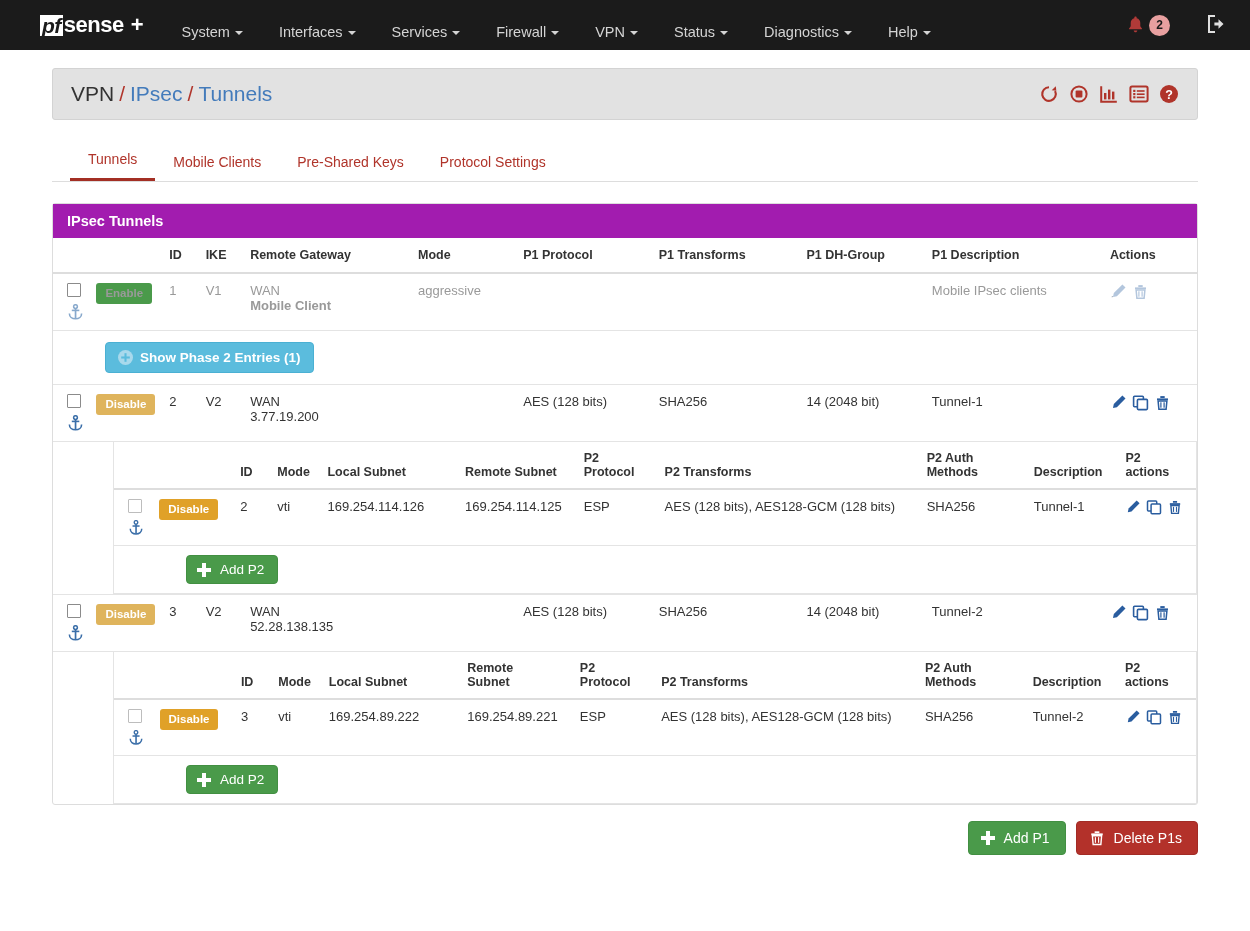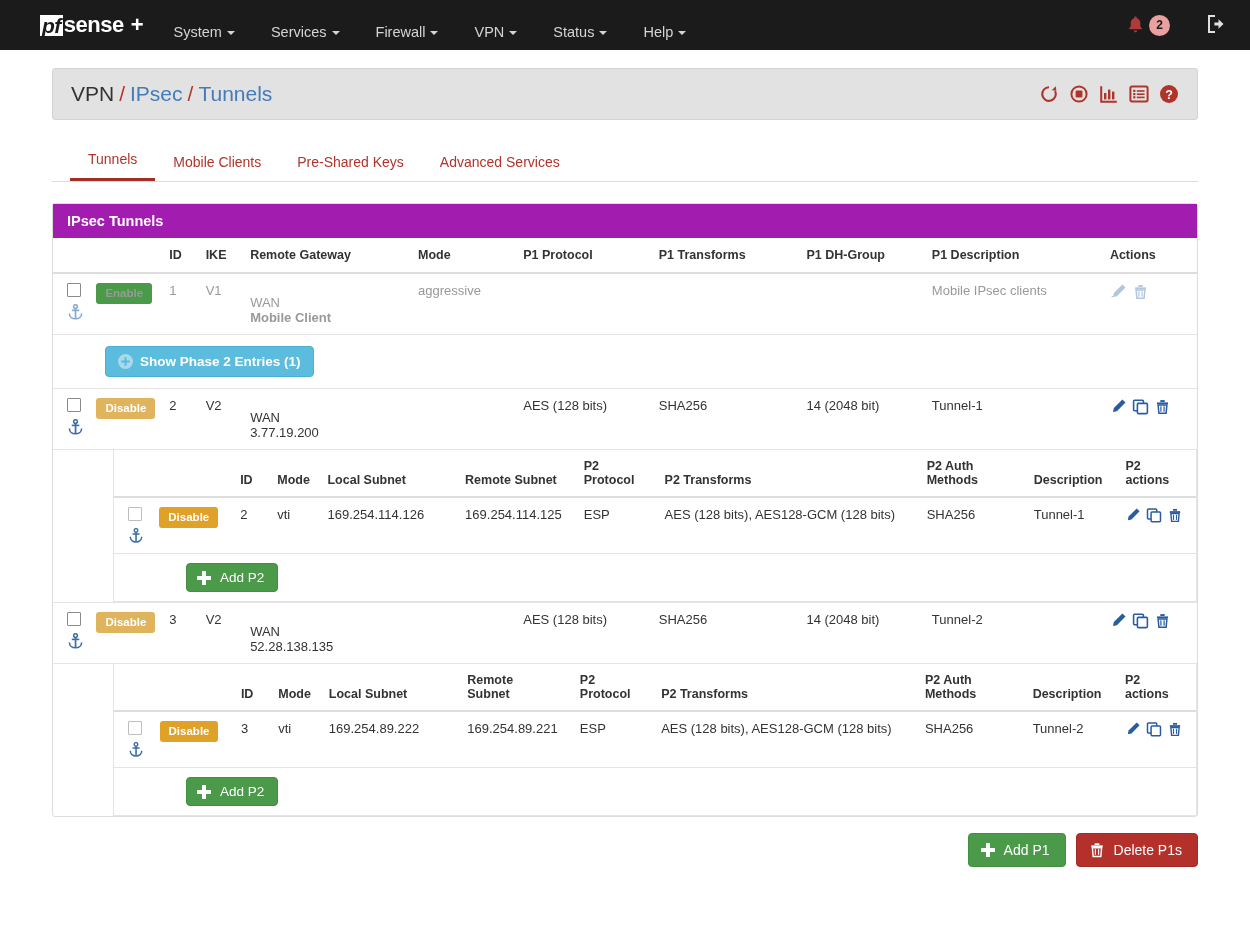--- a/index.html
+++ b/index.html
@@ -17,21 +17,21 @@
   .navbar {
     height: 50px;
     background: #1b1b1b;
     display: flex;
     align-items: center;
     padding: 0 22px 0 40px;
     position: relative;
   }
   .brand {
     display: flex; align-items: center;
-    margin-right: 12px;
+    margin-right: 20px;
     height: 100%;
   }
   .brand-logo {
     display: inline-flex; align-items: center;
     font-size: 22px; font-weight: bold; color: #fff;
     letter-spacing: -0.5px;
   }
   .brand-pf {
     display: inline-block;
     background: #fff; color: #1b1b1b;
@@ -195,21 +195,21 @@
     color: #fff;
     padding: 4px 9px;
     border-radius: 3px;
     cursor: pointer;
     line-height: 1.15;
   }
   .badge.enable  { background: #4a9a4a; }
   .badge.disable { background: #e0a128; }
   .badge.disable-muted { background: #dfb45c; }
 
-  .gw-name { display:block;margin-top:12px; }
+  .gw-name { display:block; }
   .gw-sub { display:block; font-weight: bold; color: #555; }
   .gw-ip  { display:block; }
 
   .acts { display: flex; align-items: flex-start; gap: 5px; }
   .acts svg { cursor: pointer; display:block; }
 
   
   .showp2-cell { padding: 11px 6px 11px 52px !important; }
   .btn-info {
     display: inline-flex; align-items: center; gap: 7px;
@@ -301,24 +301,26 @@
   <div class="brand">
     <span class="brand-logo">
       <span class="brand-pf">pf</span>
         <span>sense</span>
     </span>
     <span class="brand-plus">+</span>
   </div>
 
   <div class="nav-items">
     <div class="nav-item"><span>System</span><i class="caret"></i></div>
+    <div class="nav-item"><span>Interfaces</span><i class="caret"></i></div>
     <div class="nav-item"><span>Services</span><i class="caret"></i></div>
     <div class="nav-item"><span>Firewall</span><i class="caret"></i></div>
     <div class="nav-item"><span>VPN</span><i class="caret"></i></div>
     <div class="nav-item"><span>Status</span><i class="caret"></i></div>
+    <div class="nav-item"><span>Diagnostics</span><i class="caret"></i></div>
     <div class="nav-item"><span>Help</span><i class="caret"></i></div>
   </div>
 
   <div class="nav-right">
     <div class="bell-wrap">
       <svg width="17" height="18" viewBox="0 0 16 18">
         <path d="M8 0.5c-.7 0-1.2.5-1.2 1.2v.5C4.6 2.7 3.2 4.6 3.2 7v3.3L1.6 12.4c-.3.4 0 .9.5.9h11.8c.5 0 .8-.5.5-.9l-1.6-2.1V7c0-2.4-1.4-4.3-3.6-4.8v-.5C9.2 1 8.7.5 8 .5z" fill="#b03a38"></path>
         <path d="M6.2 14.4c.1 1 .9 1.8 1.8 1.8s1.7-.8 1.8-1.8H6.2z" fill="#b03a38"></path>
       </svg>
       <span class="badge-count">2</span>
@@ -369,21 +371,21 @@
         <circle cx="10" cy="10" r="9" fill="#b0342a"></circle>
         <text x="10" y="14.6" font-size="12.5" font-family="Liberation Sans, sans-serif" font-weight="bold" fill="#fff" text-anchor="middle">?</text>
       </svg>
     </div>
   </div>
 
   <div class="tabs">
     <div class="tab active"><span>Tunnels</span></div>
     <div class="tab"><span>Mobile Clients</span></div>
     <div class="tab"><span>Pre-Shared Keys</span></div>
-    <div class="tab"><span>Advanced Services</span></div>
+    <div class="tab"><span>Protocol Settings</span></div>
   </div>
 
 
   <div class="panel">
     <div class="panel-heading">IPsec Tunnels</div>
 
     <table class="p1">
       <thead>
         <tr>
           <th class="col-sel"></th>

